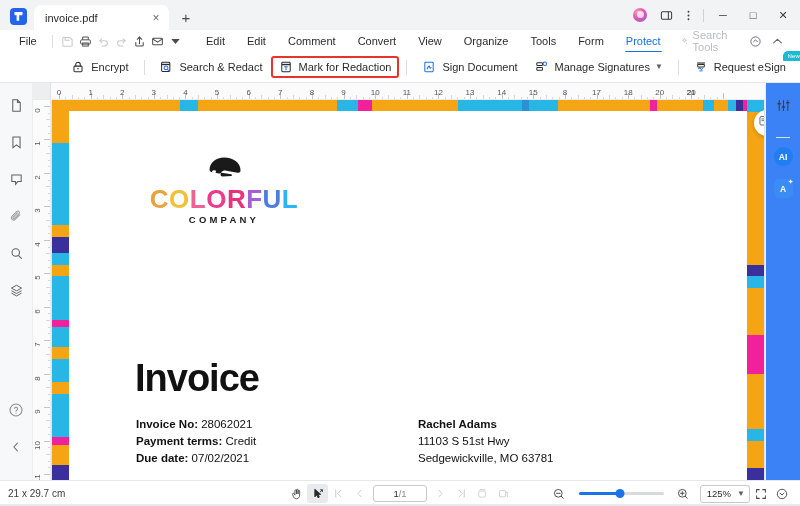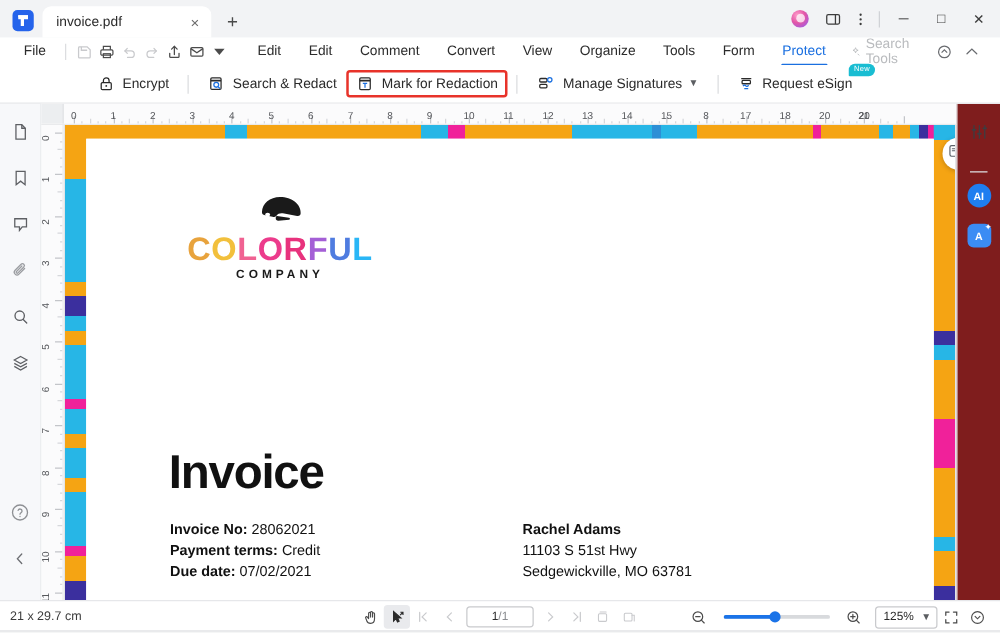--- a/index.html
+++ b/index.html
@@ -102,21 +102,21 @@
   .inv-title{position:absolute;left:66px;top:248px;font-size:38px;font-weight:800;color:#111;letter-spacing:-1px;line-height:1;}
   .inv-meta{position:absolute;left:67px;top:305px;font-size:11.5px;line-height:17px;color:#111;}
   .inv-meta b{font-weight:700;}
   .inv-to{position:absolute;left:349px;top:305px;font-size:11.5px;line-height:17px;color:#111;}
   .inv-to b{font-weight:700;}
 
   .word-fab{position:absolute;right:-16px;top:10px;width:26px;height:26px;border-radius:50%;background:#fff;
             box-shadow:0 1px 4px rgba(0,0,0,.22);display:flex;align-items:center;justify-content:center;}
 
   
-  .rightrail{width:34px;background:#7f1d1d;display:flex;flex-direction:column;align-items:center;
+  .rightrail{width:34px;background:#3b82f6;display:flex;flex-direction:column;align-items:center;
              padding-top:10px;flex:0 0 auto;border-left:1px solid #eceef0;}
   .rr-sep{width:14px;height:1px;background:#dfe1e4;margin:7px 0 9px;}
   .pill{width:19px;height:19px;border-radius:50%;display:flex;align-items:center;justify-content:center;
         color:#fff;font-size:8.5px;font-weight:700;margin-bottom:13px;}
   .pill.ai{background:#1f7ef0;}
   .pill.tr{background:#3b8cf4;border-radius:5px;position:relative;}
   .pill.tr .star{position:absolute;right:-1px;top:-1px;font-size:7px;color:#fff;}
 
   
   .statusbar{height:25px;background:#ffffff;border-top:1px solid #e6e7ea;display:flex;align-items:center;
@@ -290,20 +290,27 @@
       <svg width="14" height="14" viewBox="0 0 16 16" fill="none" stroke="#2b2b2b" stroke-width="1.15">
         <rect x="3.2" y="2.6" width="9.6" height="10.8" rx="1.1"></rect>
           <path d="M3.2 5.2h9.6" stroke-width="1.6"></path>
         <path d="M6 7.6h4M8 7.6v4" stroke="#1a6fe0"></path>
       </svg>
       <span>Mark for Redaction</span>
     </div>
 
     <div class="rb-sep"></div>
 
+    <div class="rb-btn">
+      <svg width="14" height="14" viewBox="0 0 16 16" fill="none" stroke="#1a6fe0" stroke-width="1.15">
+        <rect x="3.2" y="2.6" width="9.6" height="10.8" rx="1.1"></rect>
+          <path d="M5.6 10.6c1-2.2 2-3.6 2.6-3.6.7 0 .3 2.4 1 2.4.5 0 1-.6 1.4-1.2"></path>
+      </svg>
+      <span>Sign Document</span>
+    </div>
 
     <div class="rb-btn">
       <svg width="15" height="14" viewBox="0 0 16 16" fill="none" stroke="#2b2b2b" stroke-width="1.15">
         <rect x="2.6" y="3.2" width="6.6" height="3.2" rx="1"></rect>
           <rect x="2.6" y="8.6" width="6.6" height="3.2" rx="1"></rect>
         <circle cx="11.8" cy="4.4" r="2" stroke="#1a6fe0"></circle>
       </svg>
       <span>Manage Signatures</span>
       <span class="rb-caret">▼</span>
     </div>

